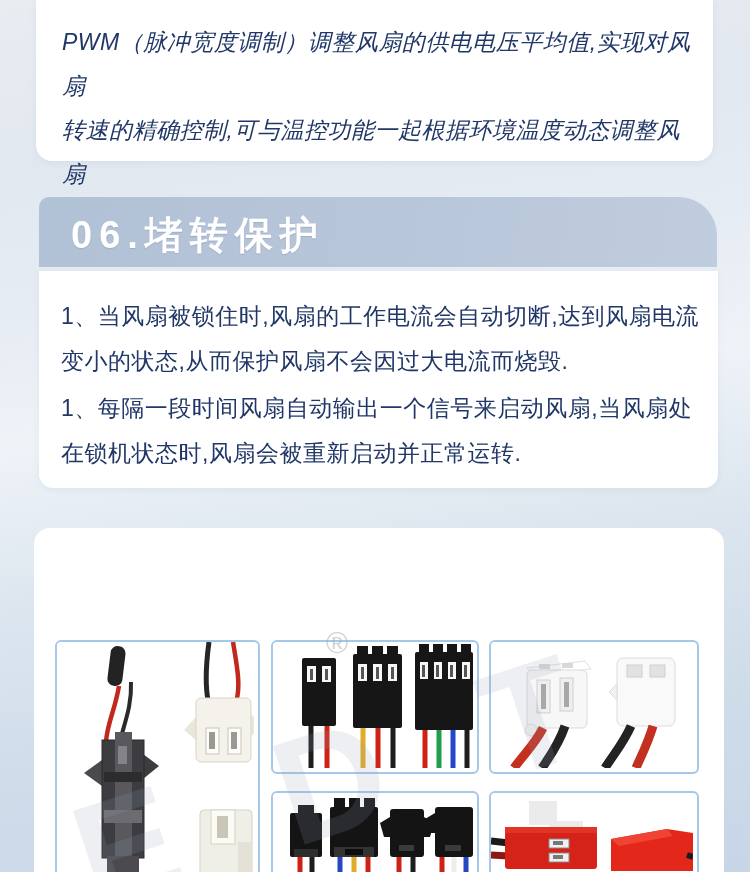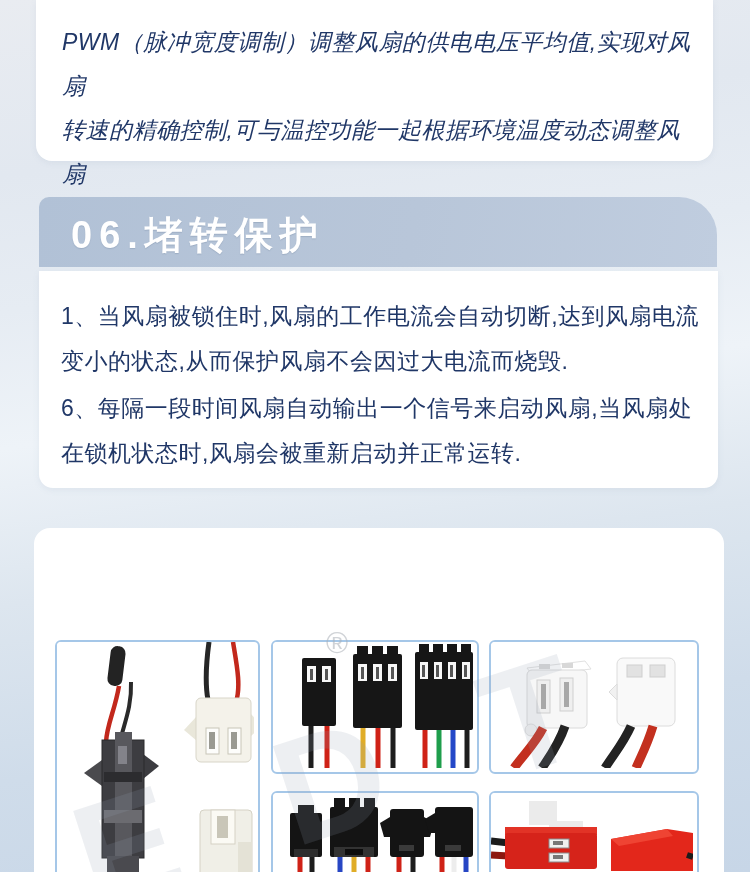--- a/index.html
+++ b/index.html
@@ -117,21 +117,21 @@
 的转速,减少设备负载,实现智能控制,达到节能降噪的目的.</p>
   </section>
 
   <div class="stall-banner">
     <h2>06.堵转保护</h2>
   </div>
 
   <section class="stall-card">
     <p>1、当风扇被锁住时,风扇的工作电流会自动切断,达到风扇电流
 变小的状态,从而保护风扇不会因过大电流而烧毁.</p>
-    <p>6、每隔一段时间风扇自动输出一个信号来启动风扇,当风扇处
+    <p>1、每隔一段时间风扇自动输出一个信号来启动风扇,当风扇处
 在锁机状态时,风扇会被重新启动并正常运转.</p>
   </section>
 
   <section class="custom-card">
 
     <div class="watermark">EDT</div>
     <div class="registered">®</div>
 
     <figure class="photo ph-left" style="margin:0">
       <svg width="197" height="276" viewBox="0 0 197 276">

